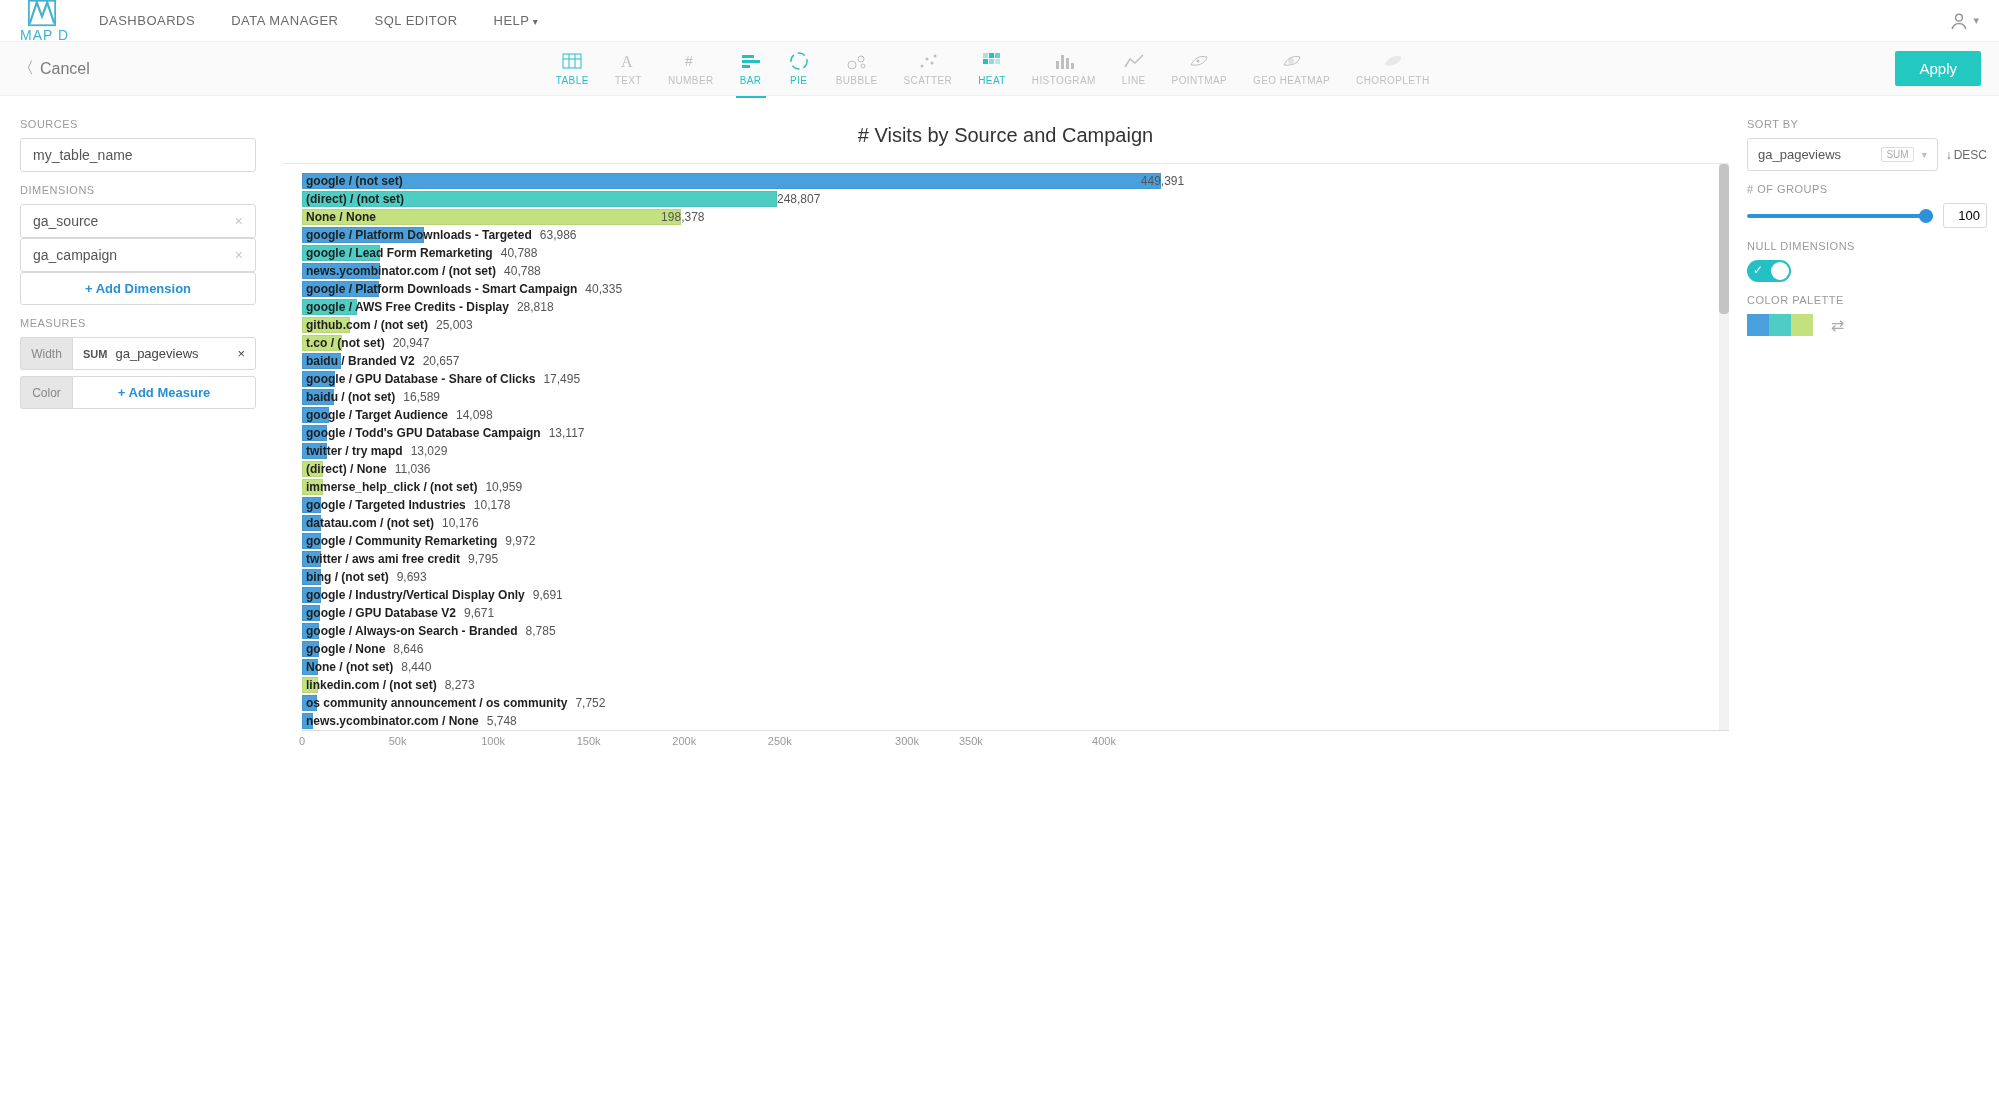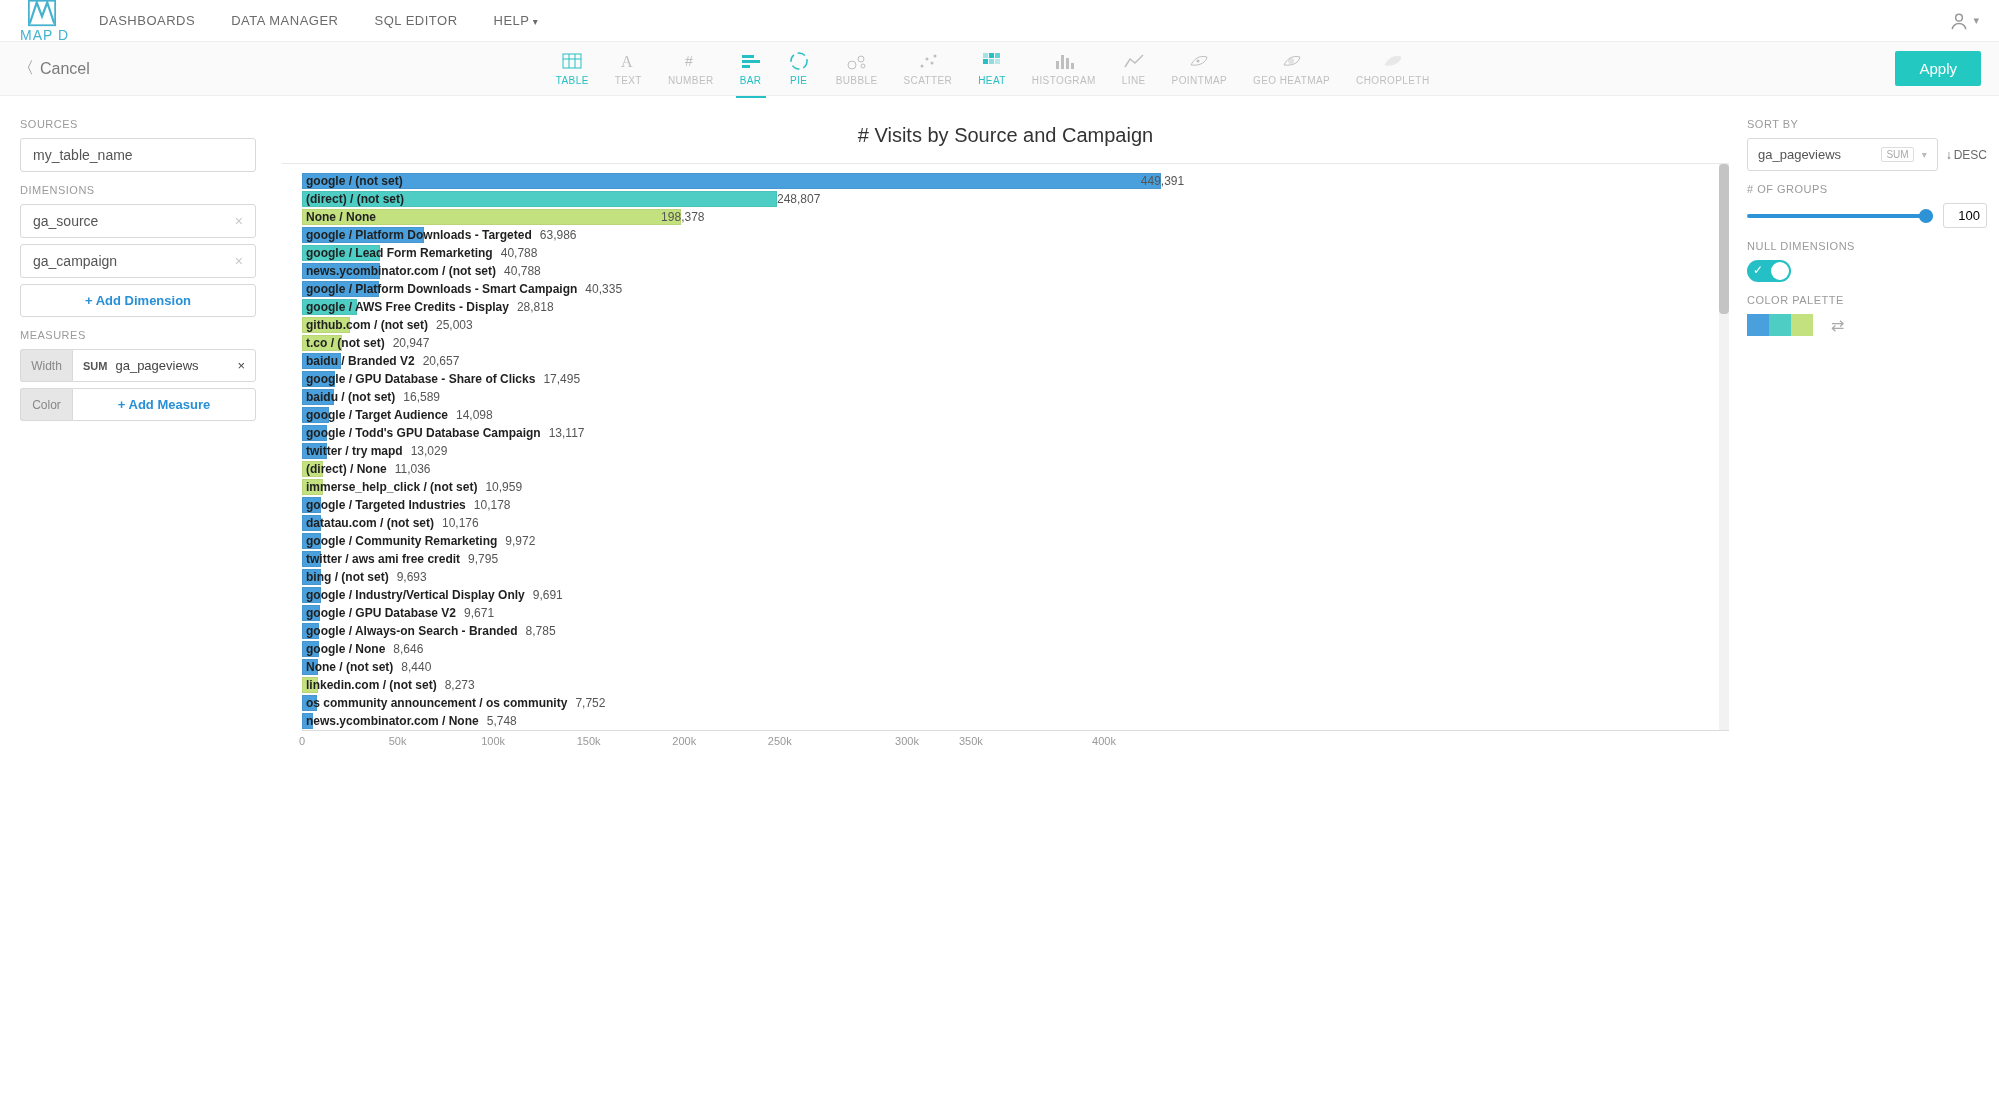--- a/index.html
+++ b/index.html
@@ -28,21 +28,21 @@
   
   
   .main { display: flex; }
   .left-panel { width: 276px; padding: 22px 20px; }
   .right-panel { width: 264px; padding: 22px 12px; }
   .center-panel { flex: 1; padding: 22px 6px; }
   
   .section-label { font-size: 11px; font-weight: 500; color: #9a9a9a; letter-spacing: 0.5px; margin-bottom: 8px; }
   .section-label.mt { margin-top: 12px; }
   
-  .pill-input, .pill-field { border: 1px solid #d9d9d9; border-radius: 3px; background: #fff; padding: 8px 12px; font-size: 14px; color: #555; width: 100%; margin-bottom: 6px; display: flex; align-items: center; justify-content: space-between; }
+  .pill-input, .pill-field { border: 1px solid #d9d9d9; border-radius: 3px; background: #fff; padding: 8px 12px; font-size: 14px; color: #555; width: 100%; display: flex; align-items: center; justify-content: space-between; }
   .pill-field .x { color: #c8c8c8; cursor: pointer; font-size: 14px; }
   .add-btn { border: 1px solid #d9d9d9; border-radius: 3px; background: #fff; color: #2790d6; font-size: 13px; font-weight: 600; padding: 8px; text-align: center; cursor: pointer; }
   
   .measure-row { display: flex; gap: 0; margin-bottom: 6px; }
   .measure-label { background: #e6e6e6; color: #888; font-size: 12px; padding: 8px 10px; border-radius: 3px 0 0 3px; border: 1px solid #d9d9d9; border-right: none; display: flex; align-items: center; min-width: 52px; justify-content: center; }
   .measure-field { flex: 1; border: 1px solid #d9d9d9; border-radius: 0 3px 3px 0; background:#fff; padding: 8px 10px; display:flex; align-items:center; justify-content:space-between; font-size: 13px; }
   .agg-tag { font-size: 11px; font-weight: 600; color: #555; margin-right: 8px; }
   
   
   .chart-title { text-align: center; font-size: 20px; font-weight: 500; color: #333; padding: 6px 0 16px; }

